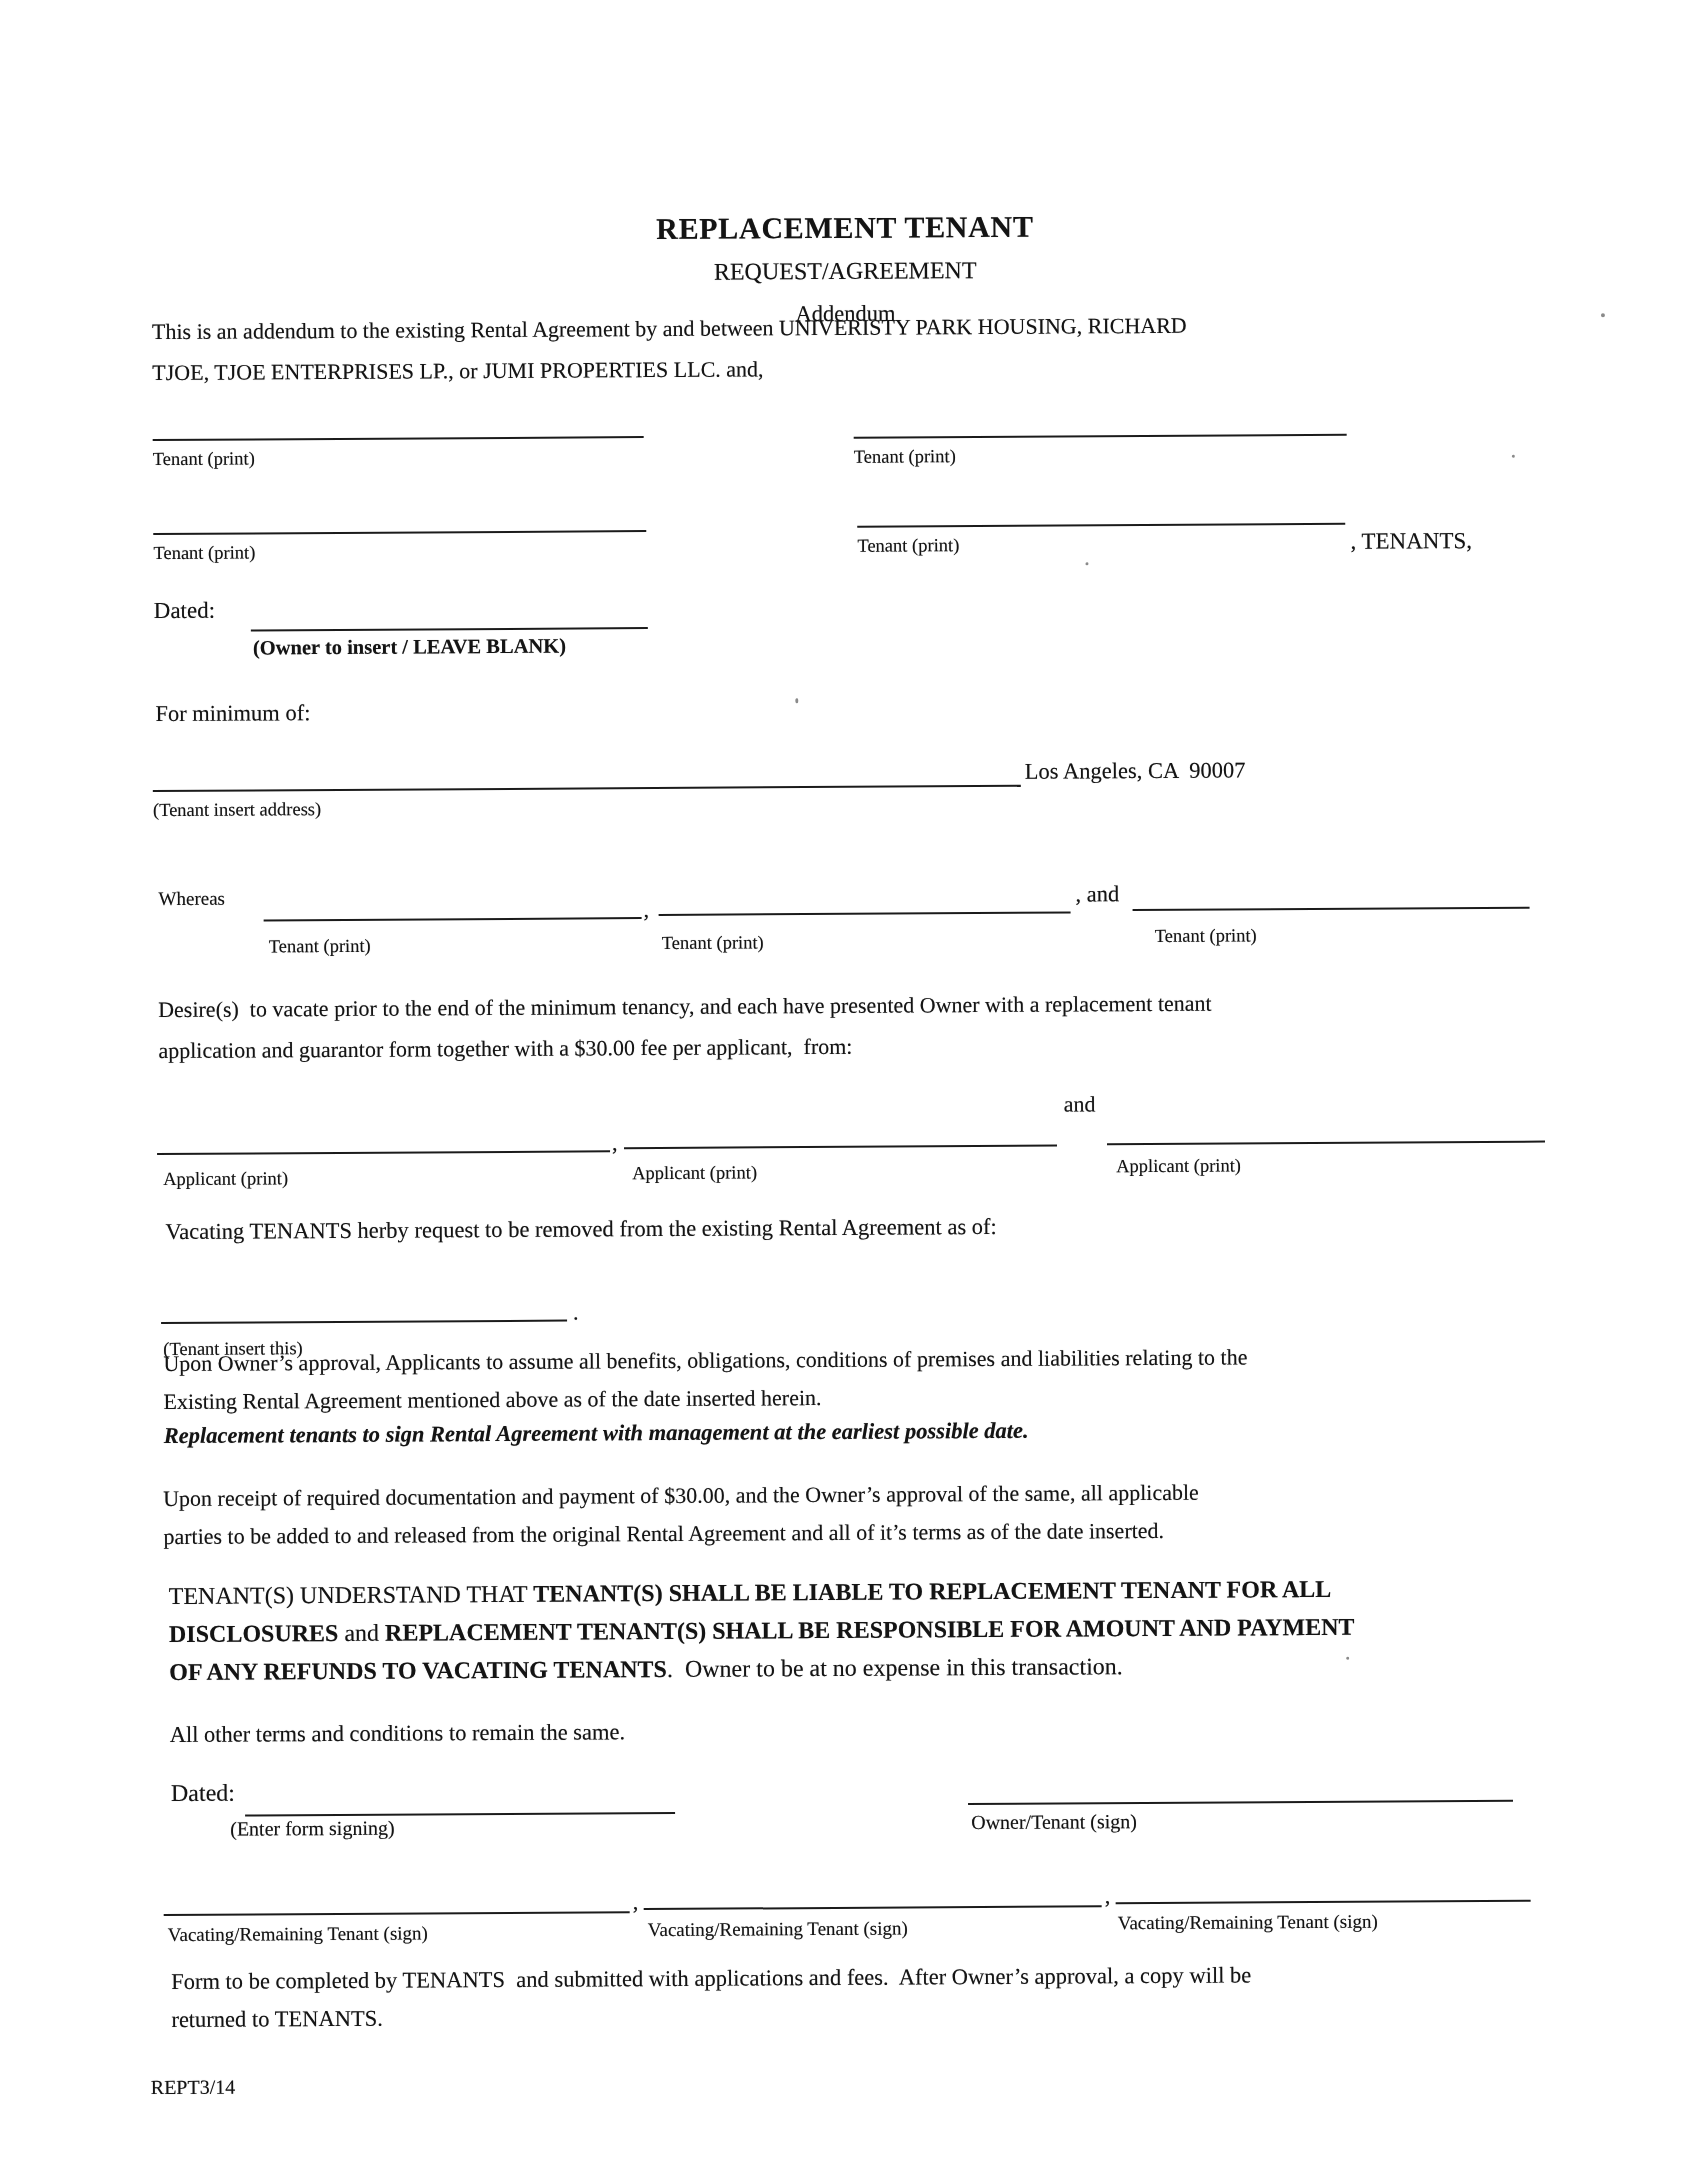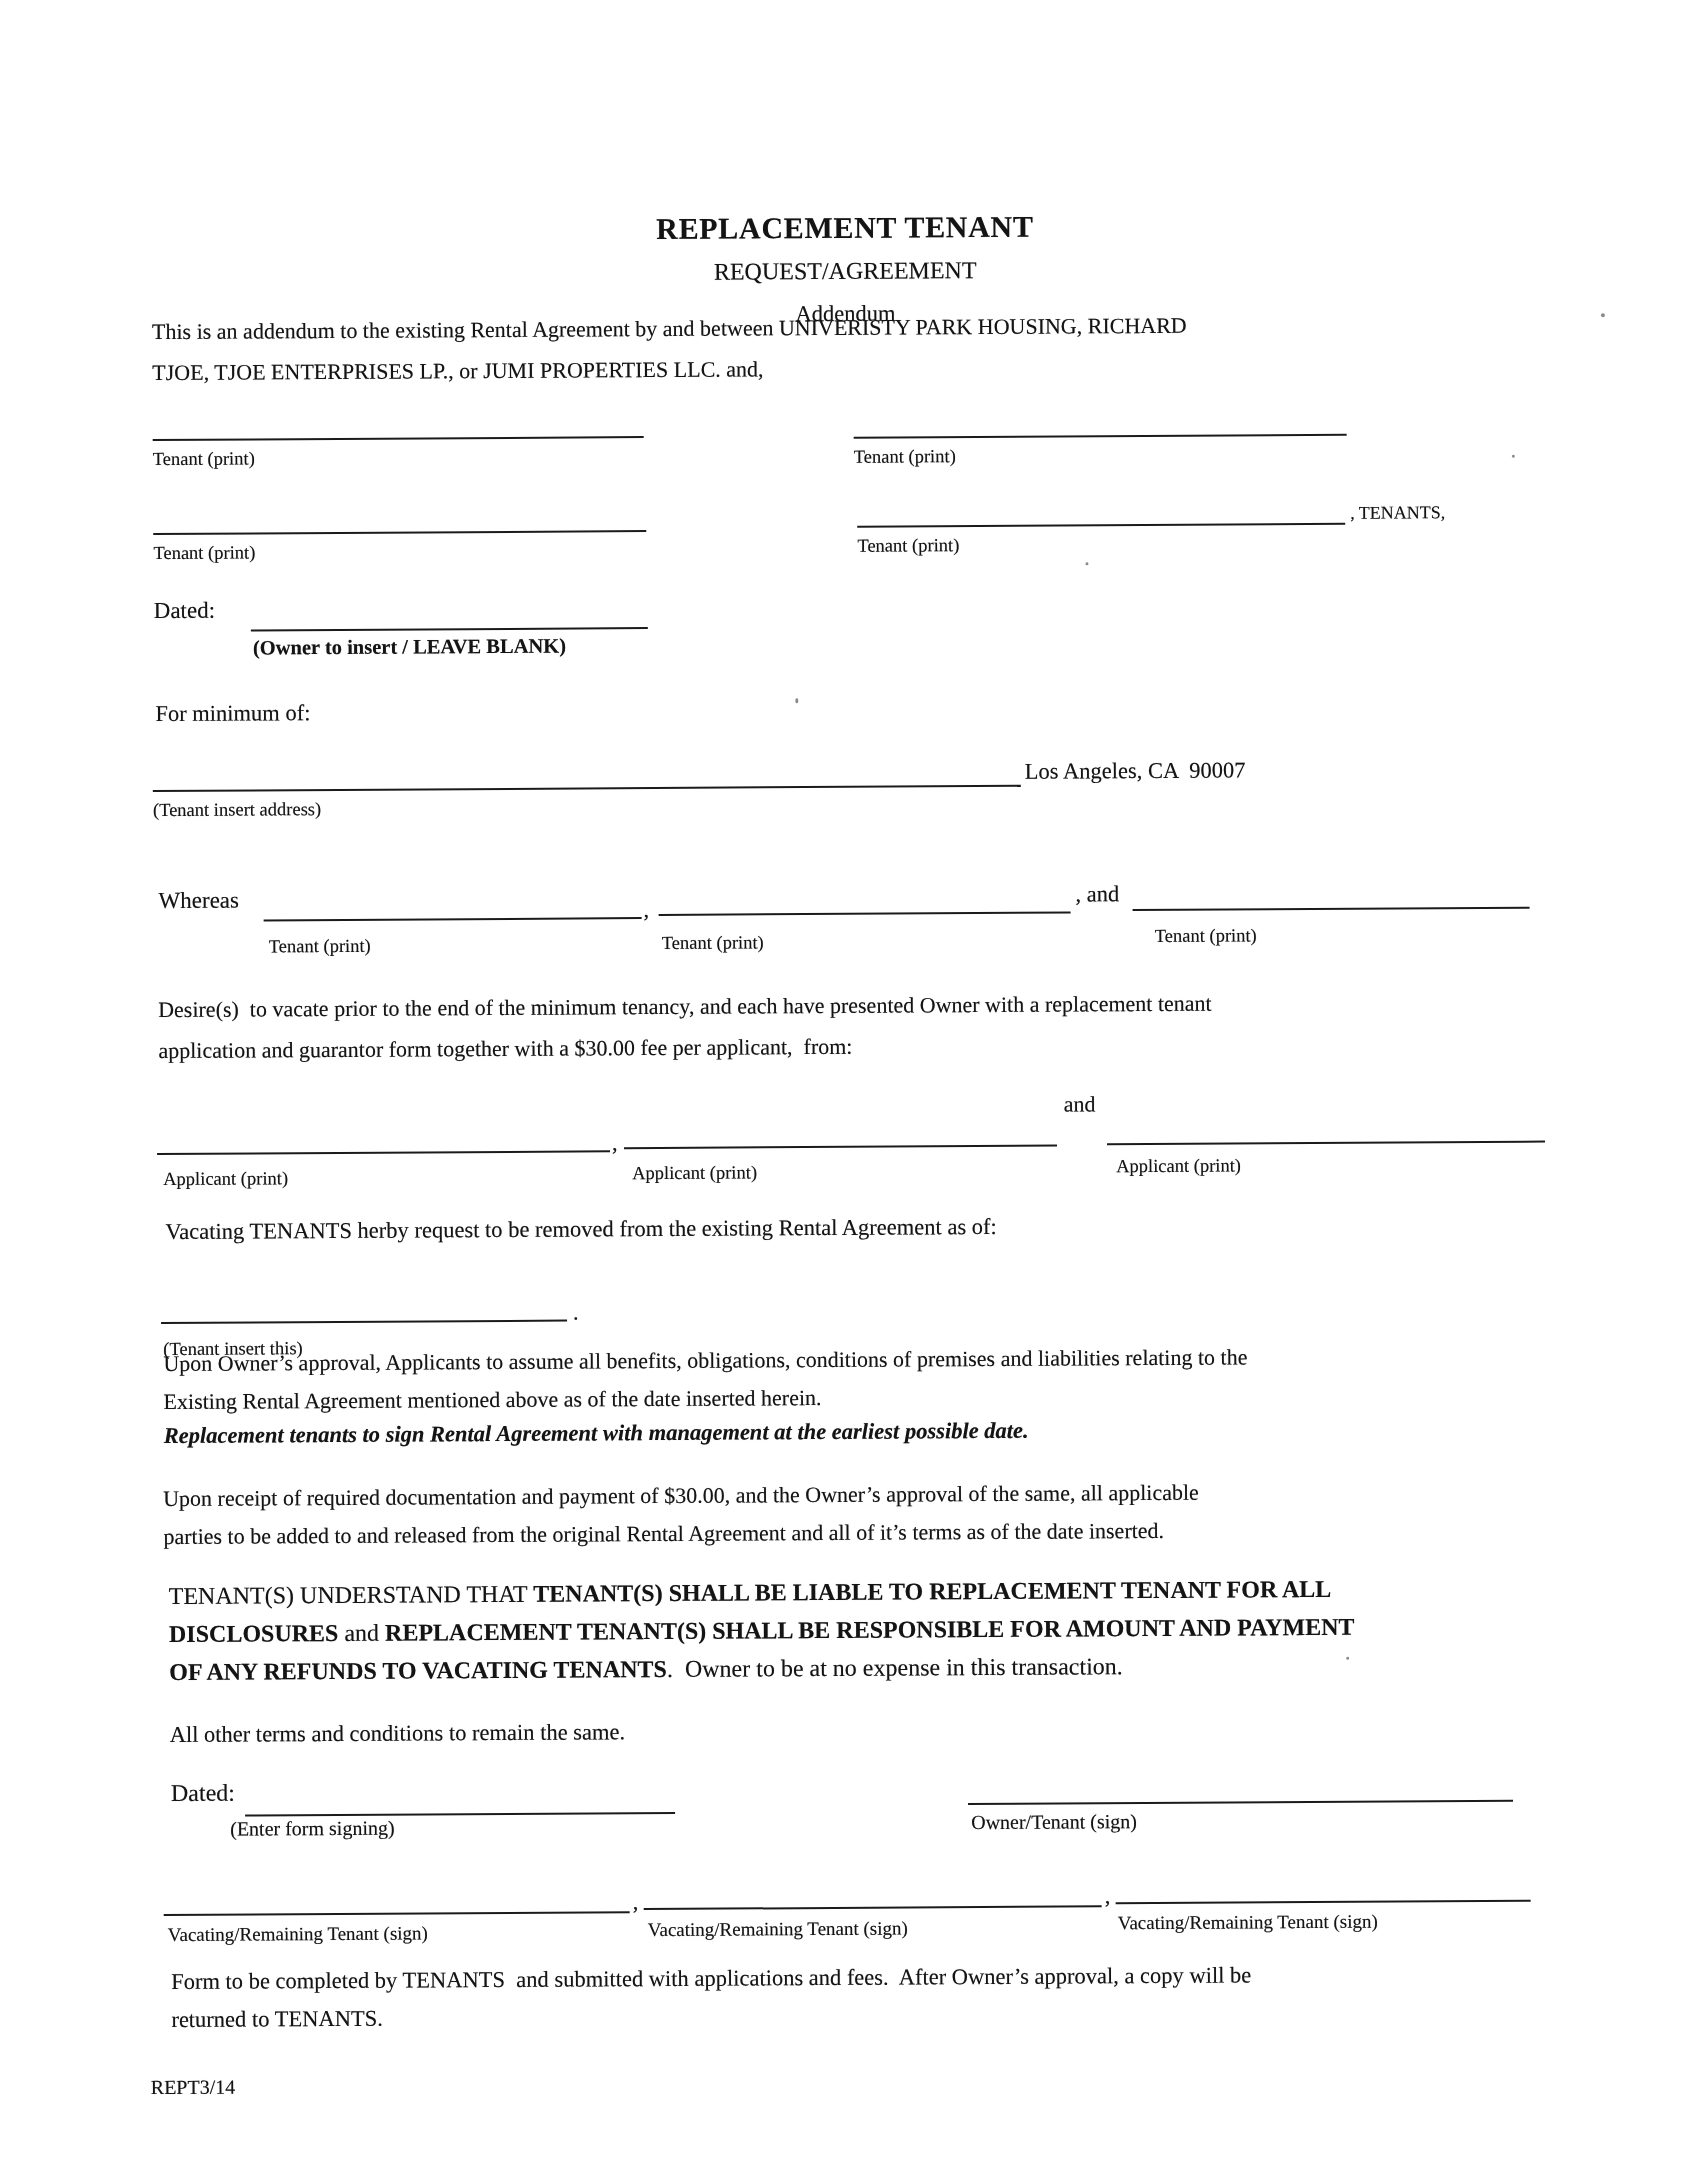--- a/index.html
+++ b/index.html
@@ -51,35 +51,35 @@
     </div>
 
     <div class="abs" style="left:150px;top:509px;width:493px;">
       <div class="wline" style="height:25px;"></div>
       <div class="sub">Tenant (print)</div>
     </div>
     <div class="abs" style="left:854px;top:506px;width:488px;">
       <div class="wline" style="height:25px;"></div>
       <div class="sub">Tenant (print)</div>
     </div>
-    <div class="abs nowrap" style="left:1347px;top:511px;font-size:18px;">, TENANTS,</div>
+    <div class="abs nowrap" style="left:1347px;top:537px;font-size:23px;">, TENANTS,</div>
 
     <div class="abs nowrap" style="left:150px;top:599px;font-size:23px;">Dated:</div>
     <div class="abs wline" style="left:247px;top:606px;width:397px;height:25px;"></div>
     <div class="abs nowrap b" style="left:249px;top:638px;font-size:20.5px;">(Owner to insert / LEAVE BLANK)</div>
 
     <div class="abs nowrap" style="left:151px;top:702px;font-size:22.5px;">For minimum of:</div>
 
     <div class="abs" style="left:148px;top:766px;width:868px;">
       <div class="wline" style="height:25px;"></div>
       <div class="sub">(Tenant insert address)</div>
     </div>
     <div class="abs nowrap" style="left:1020px;top:765px;font-size:22.5px;">Los Angeles, CA  90007</div>
 
-    <div class="abs nowrap" style="left:153px;top:889px;font-size:23px;">Whereas</div>
+    <div class="abs nowrap" style="left:153px;top:889px;font-size:19px;">Whereas</div>
     <div class="abs wline" style="left:258px;top:896px;width:378px;height:25px;"></div>
     <div class="abs nowrap" style="left:638px;top:901px;font-size:22.5px;">,</div>
     <div class="abs wline" style="left:653px;top:893px;width:412px;height:25px;"></div>
     <div class="abs nowrap" style="left:1070px;top:888px;font-size:22.5px;">, and</div>
     <div class="abs wline" style="left:1127px;top:891px;width:397px;height:25px;"></div>
     <div class="abs sub" style="left:263px;top:930px;">Tenant (print)</div>
     <div class="abs sub" style="left:656px;top:929px;">Tenant (print)</div>
     <div class="abs sub" style="left:1149px;top:925px;">Tenant (print)</div>
 
     <div class="abs" style="left:152px;top:990px;">

